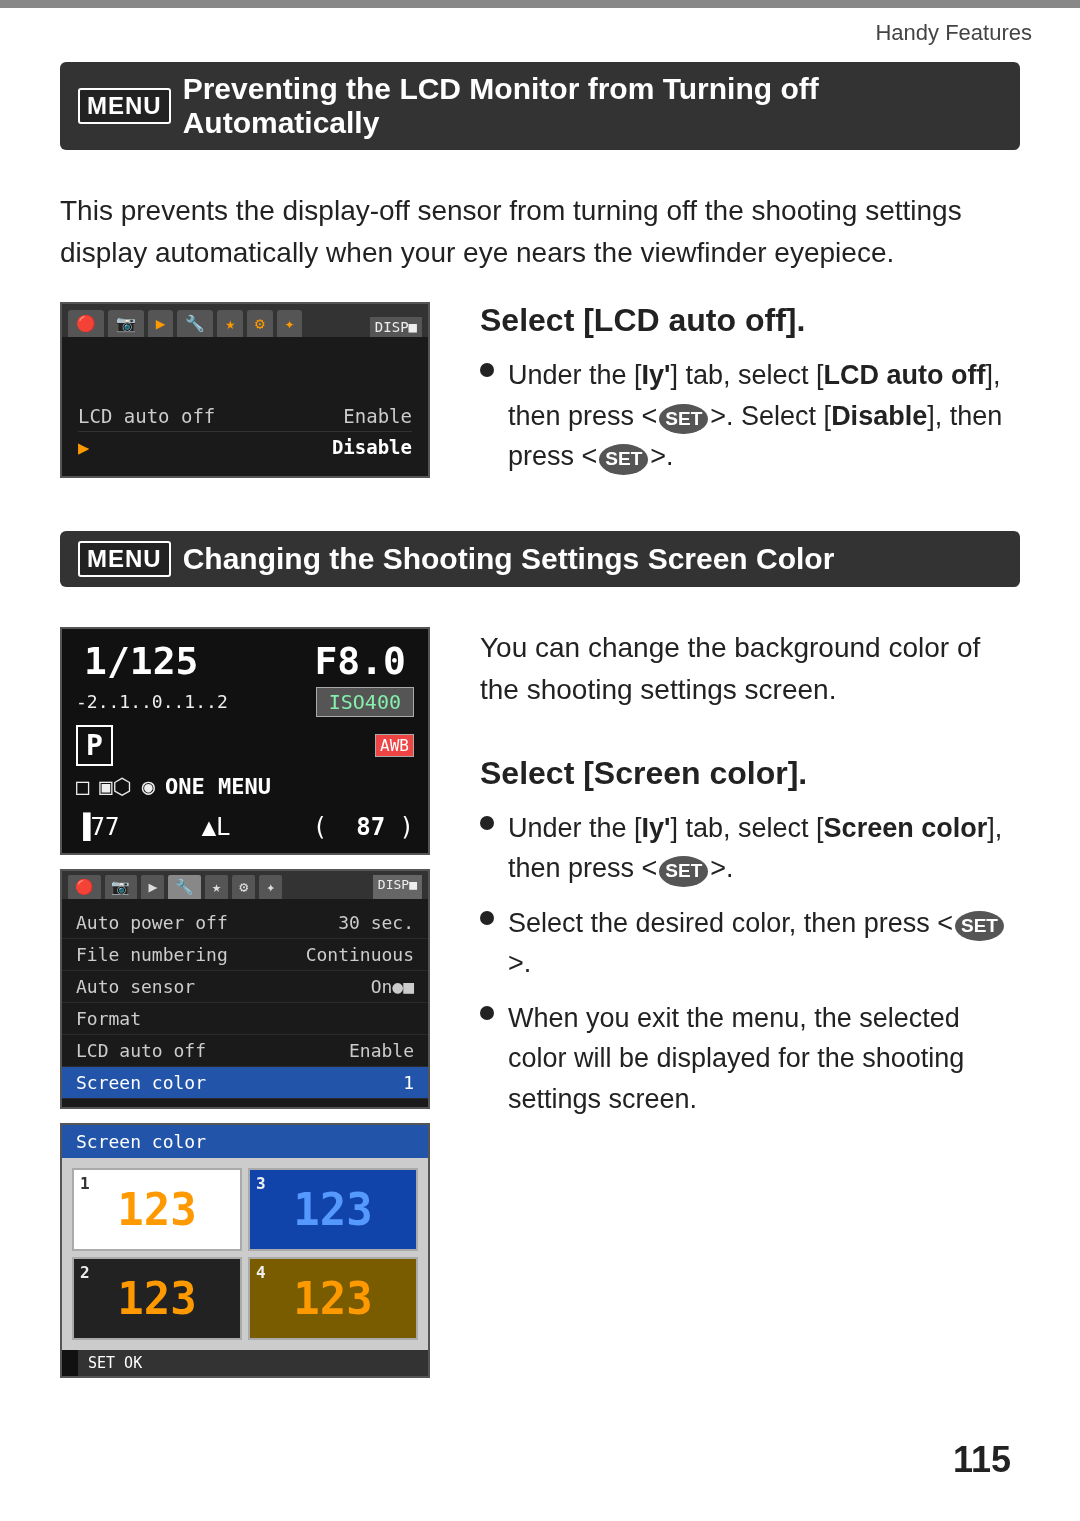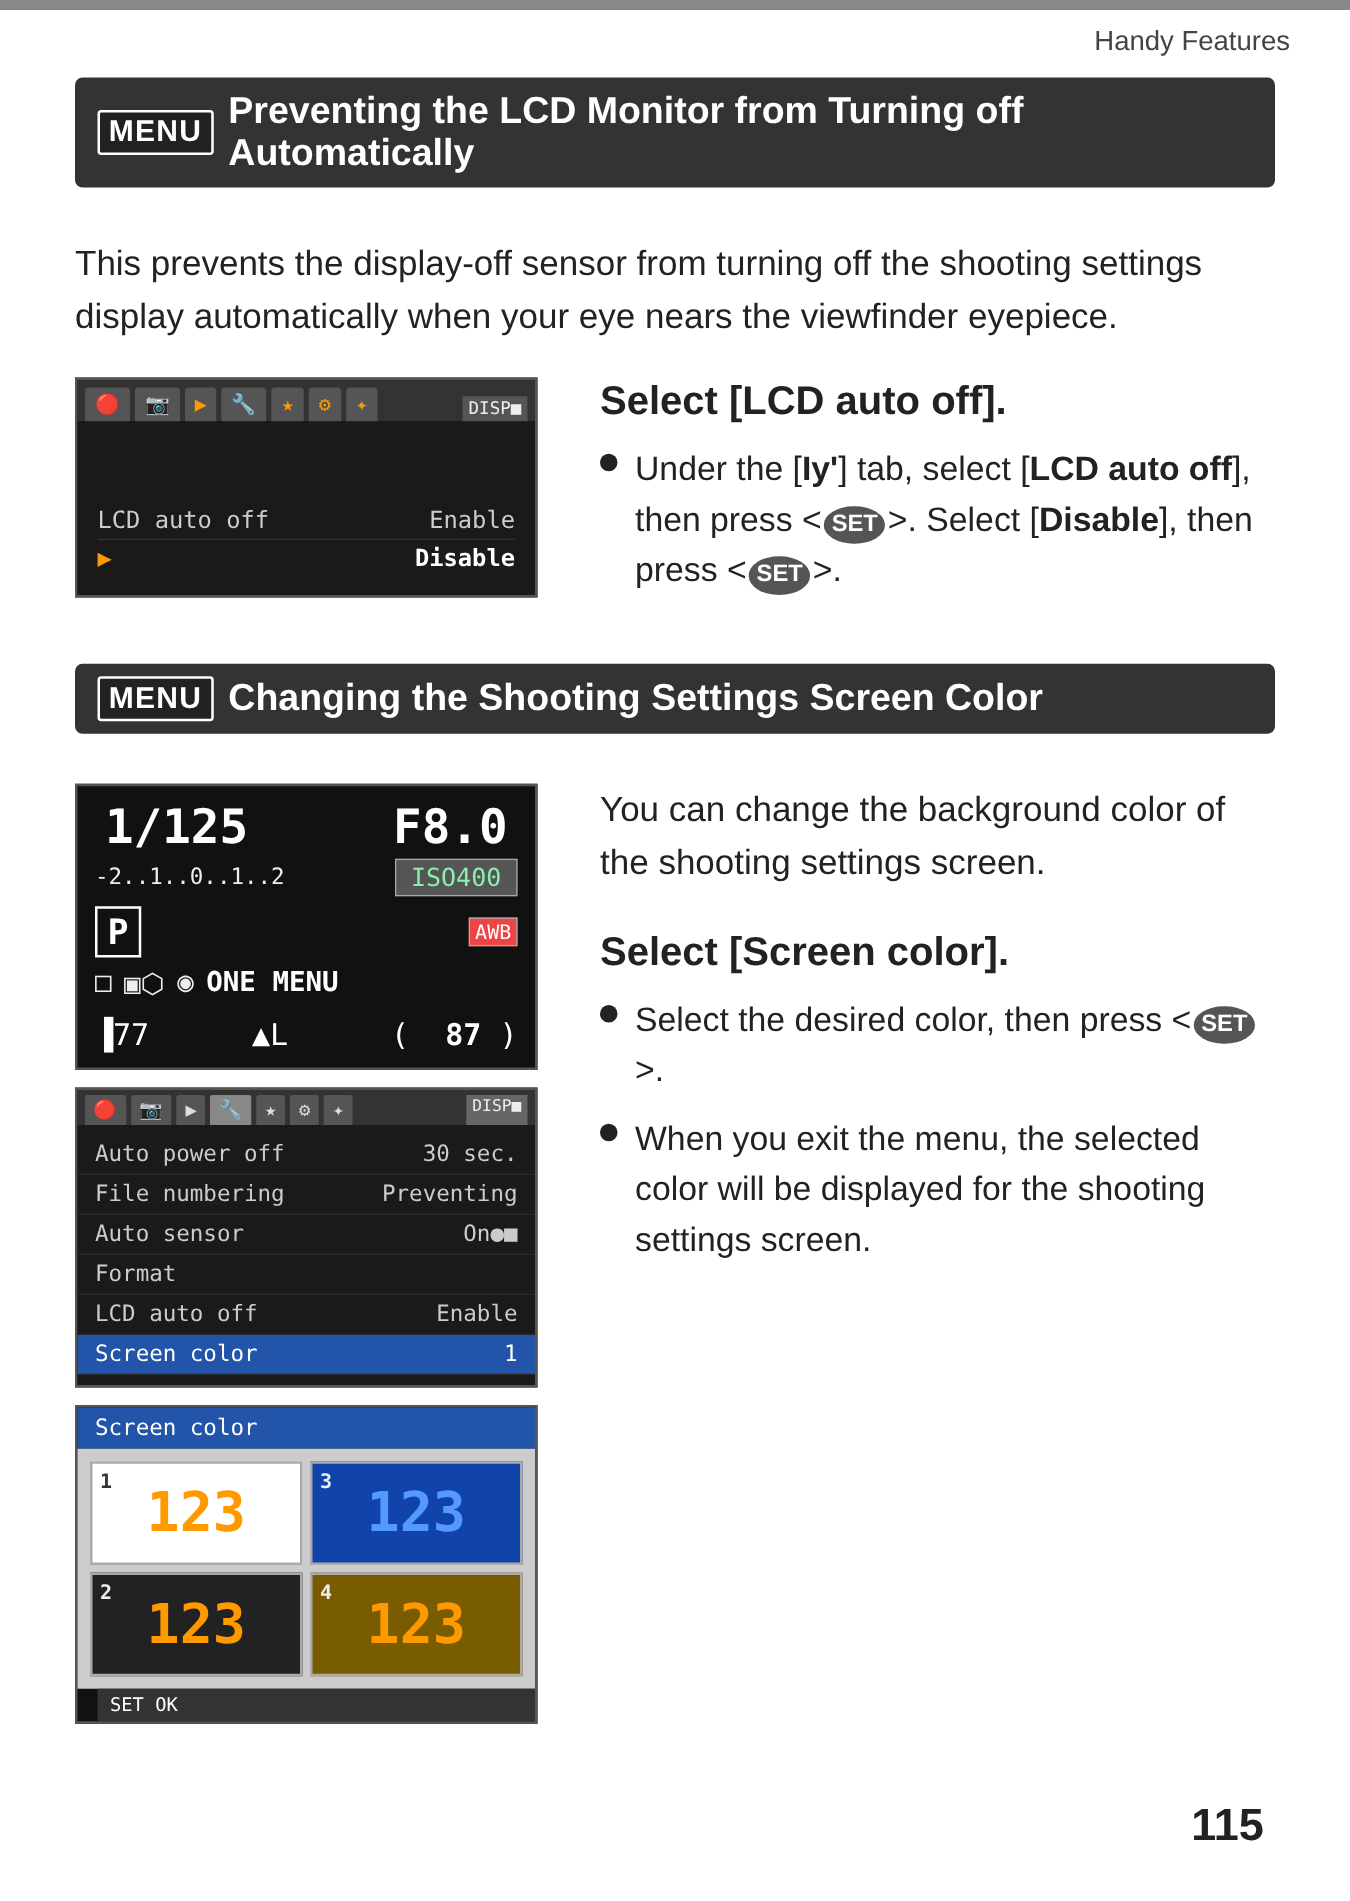--- a/index.html
+++ b/index.html
@@ -494,21 +494,21 @@
           <span class="menu-tab">✦</span>
           <span class="menu-disp-badge">DISP■</span>
         </div>
         <div class="menu-items">
           <div class="menu-item-row">
             <span>Auto power off</span>
             <span>30 sec.</span>
           </div>
           <div class="menu-item-row">
             <span>File numbering</span>
-            <span>Preventing</span>
+            <span>Continuous</span>
           </div>
           <div class="menu-item-row">
             <span>Auto sensor</span>
             <span>On●■</span>
           </div>
           <div class="menu-item-row">
             <span>Format</span>
             <span></span>
           </div>
           <div class="menu-item-row">
@@ -547,28 +547,34 @@
               <span class="cell-123 color-123-brown">123</span>
             </div>
           </div>
         </div>
         <div class="color-bottom-bar">SET OK</div>
       </div>
 
     </div>
 
     <div class="col-right">
-      <p style="font-size:28px;line-height:1.5;margin-bottom:32px;">
+      <p style="font-size:28px;line-height:1.5;margin-bottom:44px;">
         <span>You can change the background color of</span><br>
         <span>the shooting settings screen.</span>
       </p>
 
       <div class="select-heading">Select [Screen color].</div>
 
       <ul class="bullet-list">
+        <li>
+          <span class="bullet-dot"></span>
+          <span>
+            Under the [<strong>Iy'</strong>] tab, select [<strong>Screen color</strong>], then press &lt;<span class="set-btn">SET</span>&gt;.
+          </span>
+        </li>
         <li>
           <span class="bullet-dot"></span>
           <span>
             Select the desired color, then press &lt;<span class="set-btn">SET</span>&gt;.
           </span>
         </li>
         <li>
           <span class="bullet-dot"></span>
           <span>When you exit the menu, the selected color will be displayed for the shooting settings screen.</span>
         </li>

